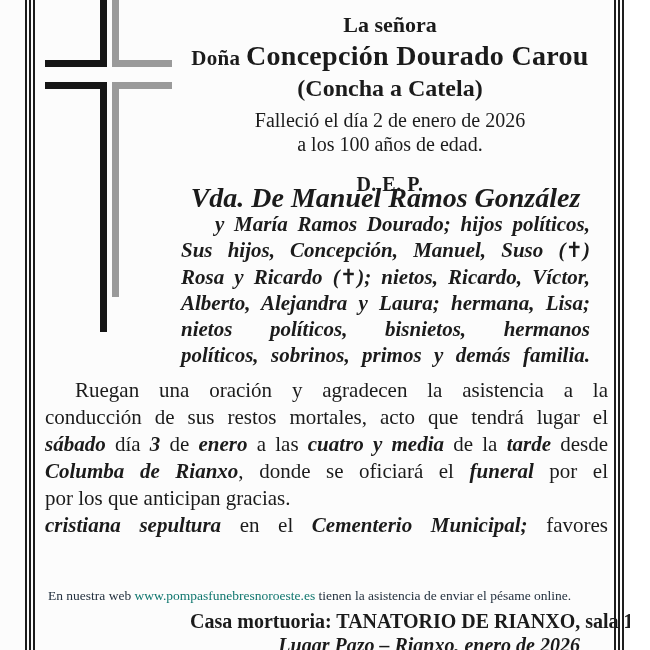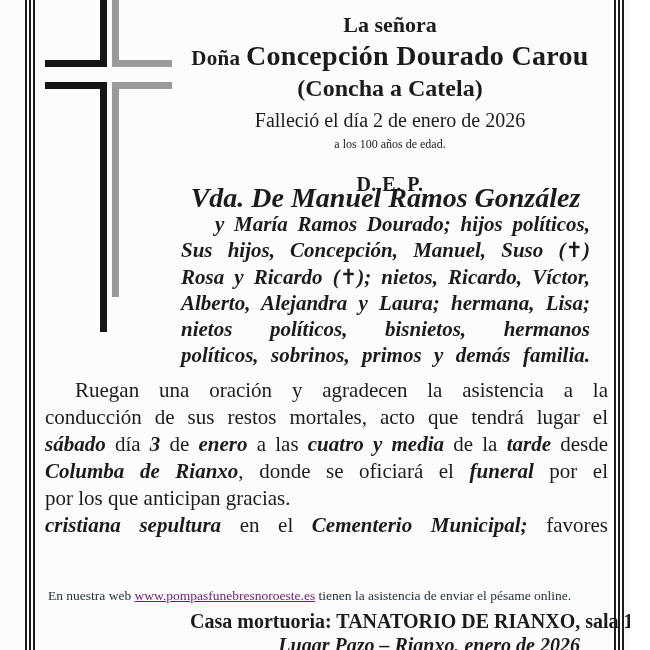--- a/index.html
+++ b/index.html
@@ -15,36 +15,36 @@
   .vl-right{left:614px;}
   
   .cross{position:absolute;left:0;top:0;}
   
   .header{position:absolute;left:172px;top:12px;width:436px;text-align:center;}
   .pre-title{font-size:22px;font-weight:bold;}
   .name{font-size:28px;font-weight:bold;margin-top:2px;letter-spacing:.3px;white-space:nowrap;}
   .name .sm{font-size:21px;}
   .nickname{font-size:24px;font-weight:bold;margin-top:3px;}
   .death{font-size:20px;margin-top:7px;line-height:23px;}
-  .death2{font-size:12px;margin-top:1px;line-height:23px;}
+  .death2{font-size:20px;margin-top:1px;line-height:23px;}
   .dep{font-size:20px;font-weight:bold;margin-top:17px;letter-spacing:.5px;}
   
   .family{position:absolute;left:181px;top:184px;width:409px;font-weight:bold;font-style:italic;}
   .widow{font-size:28px;line-height:27px;text-align:center;}
   .family-lines .jline{font-size:21px;line-height:26.3px;text-align:justify;text-align-last:justify;}
   .family-lines .jline:first-child{text-indent:34px;}
   
   .announcement{position:absolute;left:45px;top:377px;width:563px;}
   .announcement .jline{font-size:21px;line-height:27px;text-align:justify;text-align-last:justify;}
   .announcement .jline.indent{text-indent:30px;}
   .announcement .jline.last{text-align:left;text-align-last:left;}
   .b{font-weight:bold;font-style:italic;}
   
   .webline{position:absolute;left:48px;top:588px;font-size:13.5px;color:#24313f;}
-  .webline .link{color:#701a75;text-decoration:underline;cursor:pointer;}
+  .webline .link{color:#0f766e;cursor:pointer;}
   
   .casa{position:absolute;left:190px;top:610px;width:424px;text-align:center;
         font-size:20px;font-weight:bold;white-space:nowrap;}
   .lugar{position:absolute;right:50px;top:634px;font-size:20px;font-weight:bold;
          font-style:italic;white-space:nowrap;}
 </style>
 </head>
 <body>
 
 <div class="card">

